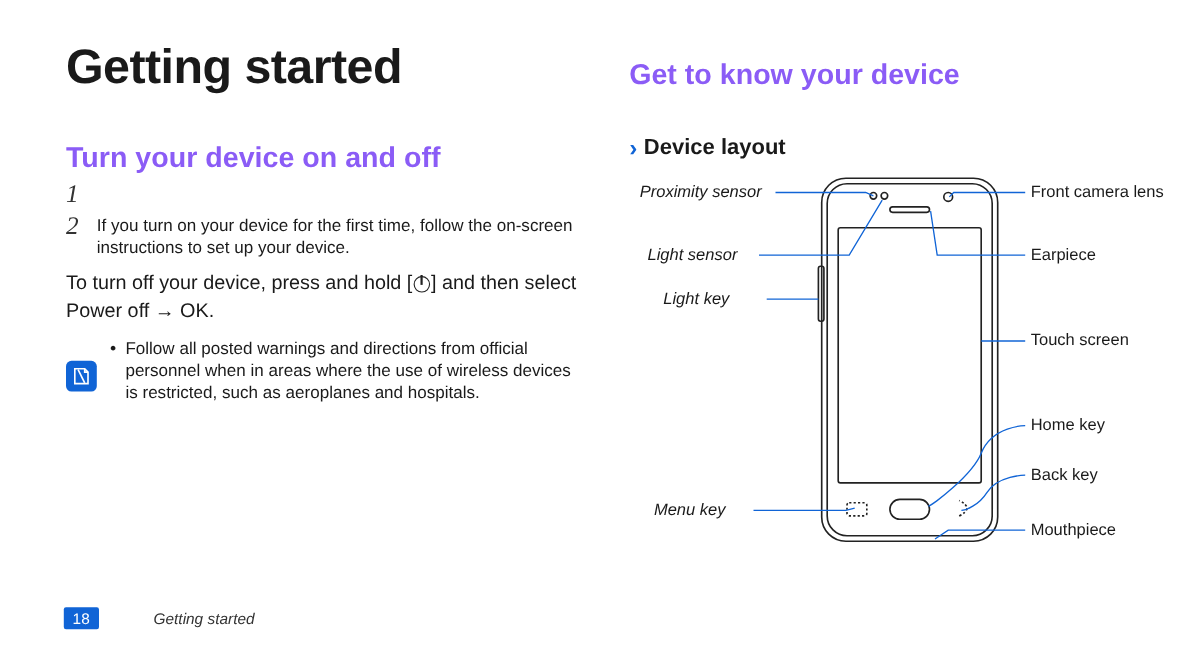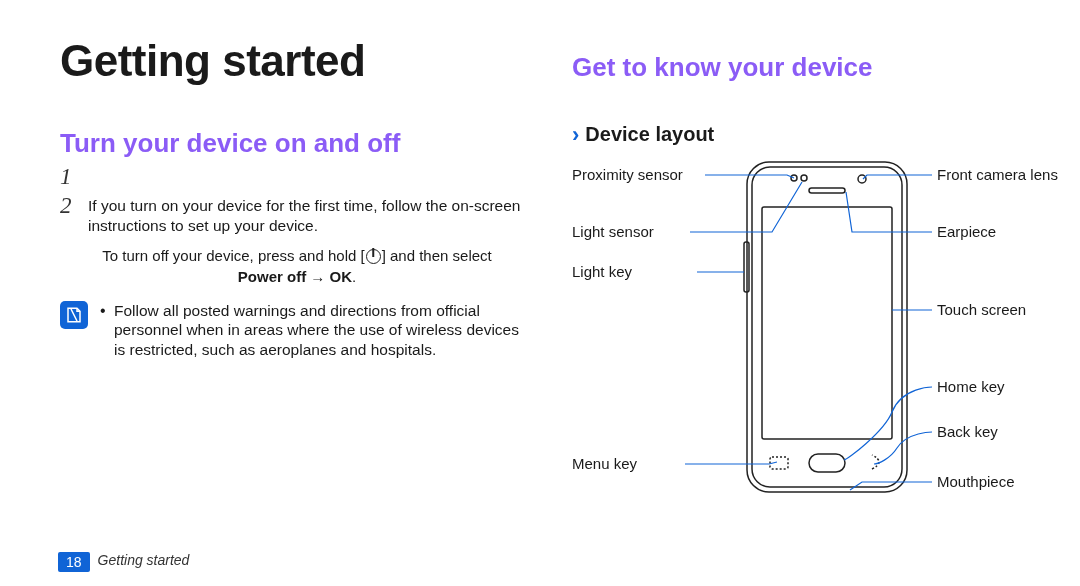--- a/index.html
+++ b/index.html
@@ -73,27 +73,27 @@
     margin: 0 1px;
   }
   .power-icon::after {
     content:"";
     position:absolute;
     left:50%; top:-2px;
     width:1.5px; height:9px;
     background:#222;
     transform:translateX(-50%);
   }
-  .para2 { font-size:15px; line-height:1.3; margin-bottom:2px;text-align:center; }
-  .bold { font-weight:700; }
+  .para2 { font-size:18px; line-height:1.3; margin-bottom:2px; }
+  .bold { font-weight:400; }
 
   .note-block {
     display:flex;
     margin-top:14px;
-    align-items:flex-start;
+    align-items:center;
   }
   .note-icon-wrap {
     flex:0 0 40px;
     display:flex;
     justify-content:flex-start;
   }
   .note-icon {
     width:28px;height:28px;
     border-radius:5px;
     background:#1064d6;
@@ -109,24 +109,25 @@
   }
   ul.bullets li::before {
     content:"•";
     position:absolute; left:0; top:0;
     font-size:16px;
   }
 
   .footer {
     position:absolute;
     left:58px; bottom:14px;
-    display:flex; align-items:flex-start;
+    display:flex; align-items:center;
     font-style:italic;
     font-size:14px;
     color:#333;
+    gap:42px;
   }
   .page-badge {
     background:#1064d6;
     color:#fff;
     font-style:normal;
     font-weight:400;
     font-size:14px;
     padding:2px 8px;
     border-radius:2px;
     margin-right:8px;
@@ -154,21 +155,21 @@
     width:480px;
     height:380px;
     margin-top:4px;
   }
   .label {
     position:absolute;
     font-size:15px;
     white-space:nowrap;
     line-height:1.1;
   }
-  .label.left { text-align:left; }
+  .label.left { text-align:center;font-style:italic; }
   .label.right { text-align:center; }
 
   svg.leaders {
     position:absolute;
     left:0; top:0;
     width:480px; height:380px;
     pointer-events:none;
   }
 </style>
 </head>

